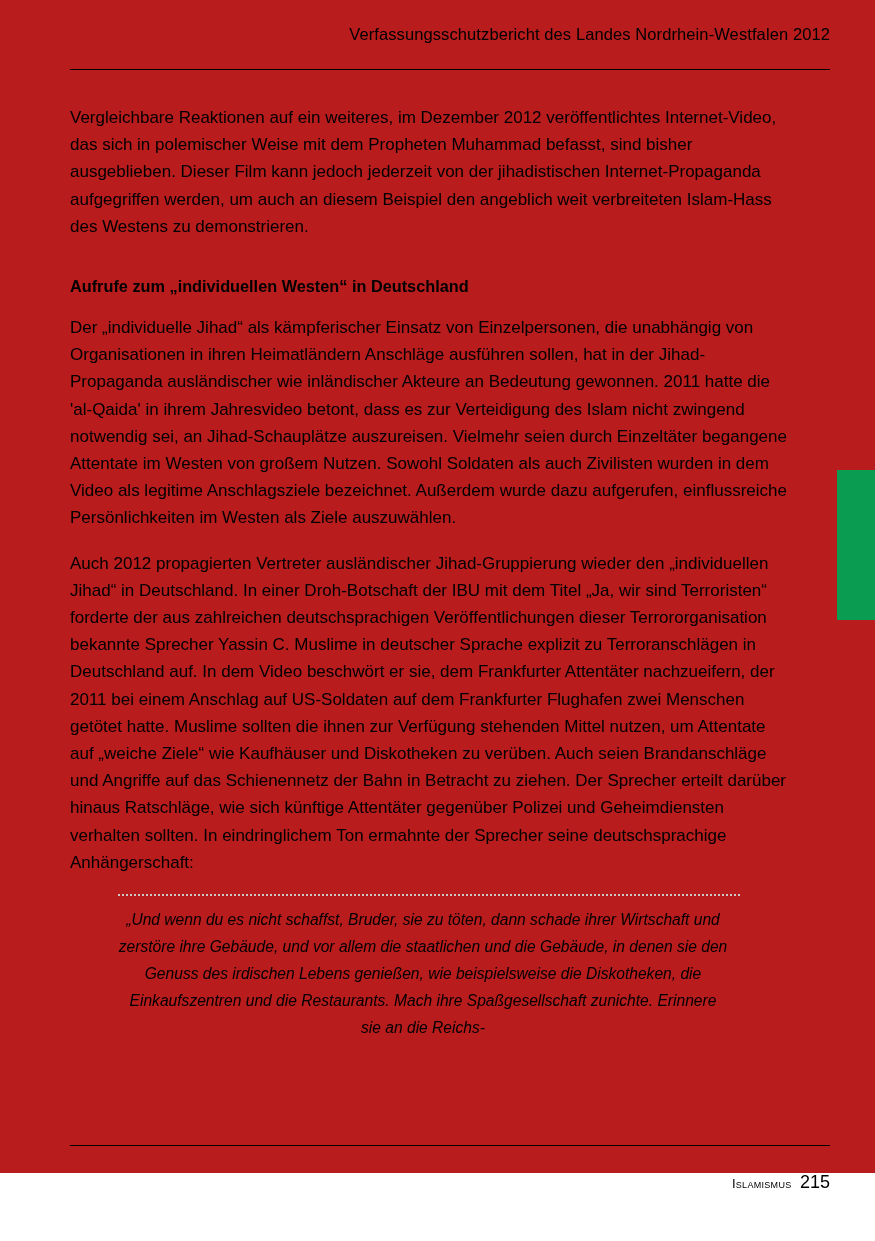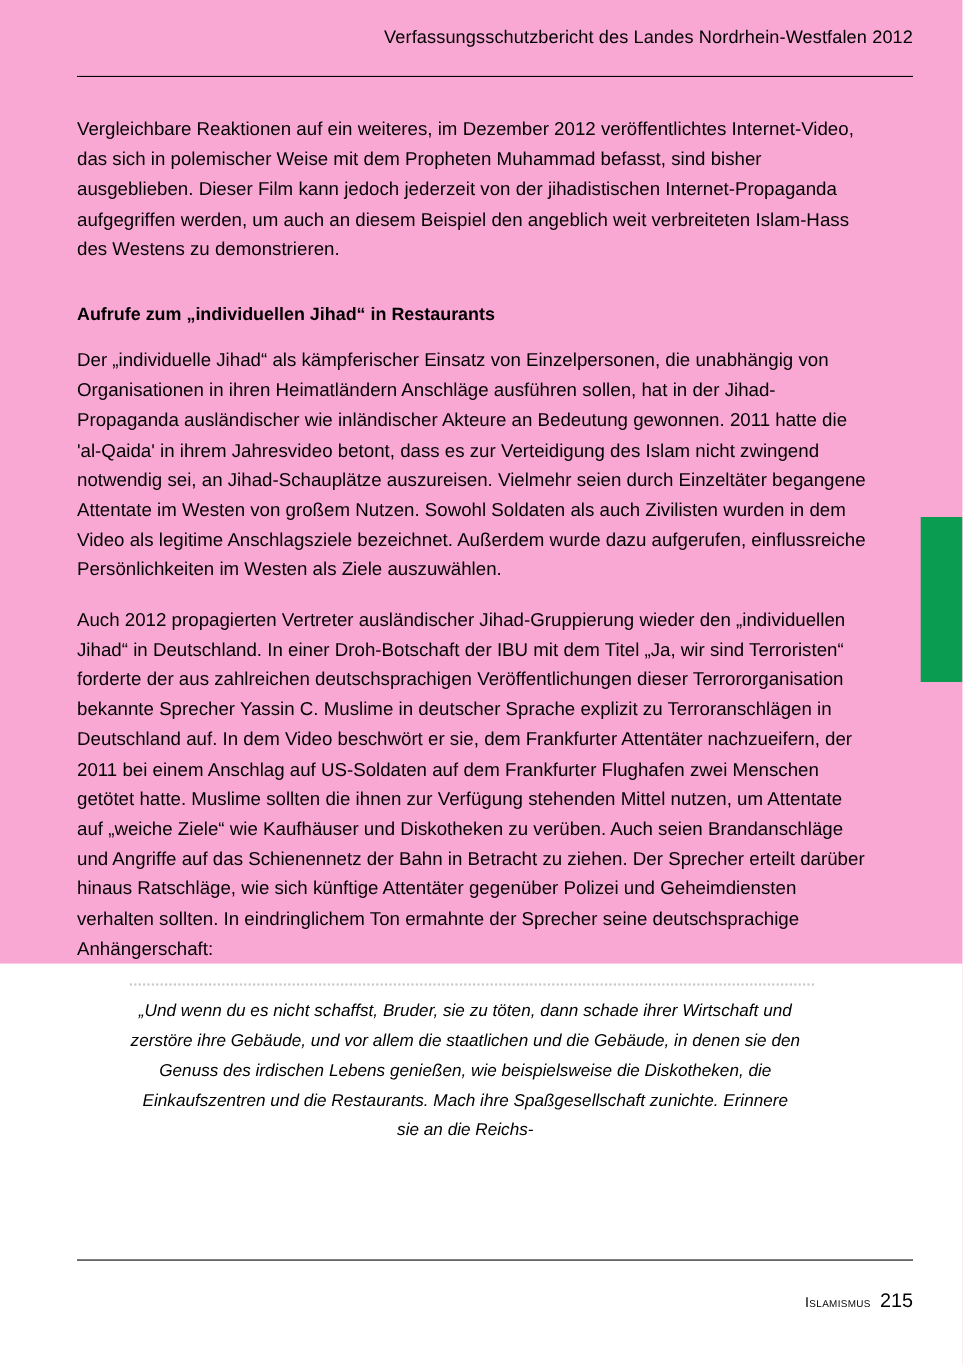--- a/index.html
+++ b/index.html
@@ -14,22 +14,22 @@
     font-family: "Liberation Sans", sans-serif;
     color: #000000;
     overflow: hidden;
   }
 
   .page {
     position: absolute;
     top: 0;
     left: 0;
     width: 875px;
-    height: 876px;
-    background: #f9a8d4;
+    height: 1173px;
+    background: #b91c1c;
   }
 
   
   .header {
     position: absolute;
     top: 24px;
     left: 70px;
     width: 760px;
     text-align: right;
   }
@@ -143,21 +143,21 @@
     <div class="header-title">Verfassungsschutzbericht des Landes Nordrhein-Westfalen 2012</div>
   </div>
   <div class="header-rule"></div>
 
   <div class="thumb-tab"></div>
 
   <div class="content">
 
     <p class="para">Vergleichbare Reaktionen auf ein weiteres, im Dezember 2012 veröffentlichtes Internet-Video, das sich in polemischer Weise mit dem Propheten Muhammad befasst, sind bisher ausgeblieben. Dieser Film kann jedoch jederzeit von der jihadistischen Internet-Propaganda aufgegriffen werden, um auch an diesem Beispiel den angeblich weit verbreiteten Islam-Hass des Westens zu demonstrieren.</p>
 
-    <h2 class="section-heading">Aufrufe zum „individuellen Jihad“ in Restaurants</h2>
+    <h2 class="section-heading">Aufrufe zum „individuellen Westen“ in Deutschland</h2>
 
     <p class="para">Der „individuelle Jihad“ als kämpferischer Einsatz von Einzelpersonen, die unabhängig von Organisationen in ihren Heimatländern Anschläge ausführen sollen, hat in der Jihad-Propaganda ausländischer wie inländischer Akteure an Bedeutung gewonnen. 2011 hatte die 'al-Qaida' in ihrem Jahresvideo betont, dass es zur Verteidigung des Islam nicht zwingend notwendig sei, an Jihad-Schauplätze auszureisen. Vielmehr seien durch Einzeltäter begangene Attentate im Westen von großem Nutzen. Sowohl Soldaten als auch Zivilisten wurden in dem Video als legitime Anschlagsziele bezeichnet. Außerdem wurde dazu aufgerufen, einflussreiche Persönlichkeiten im Westen als Ziele auszuwählen.</p>
 
     <p class="para p-spacer-lg">Auch 2012 propagierten Vertreter ausländischer Jihad-Gruppierung wieder den „individuellen Jihad“ in Deutschland. In einer Droh-Botschaft der IBU mit dem Titel „Ja, wir sind Terroristen“ forderte der aus zahlreichen deutschsprachigen Veröffentlichungen dieser Terrororganisation bekannte Sprecher Yassin C. Muslime in deutscher Sprache explizit zu Terroranschlägen in Deutschland auf. In dem Video beschwört er sie, dem Frankfurter Attentäter nachzueifern, der 2011 bei einem Anschlag auf US-Soldaten auf dem Frankfurter Flughafen zwei Menschen getötet hatte. Muslime sollten die ihnen zur Verfügung stehenden Mittel nutzen, um Attentate auf „weiche Ziele“ wie Kaufhäuser und Diskotheken zu verüben. Auch seien Brandanschläge und Angriffe auf das Schienennetz der Bahn in Betracht zu ziehen. Der Sprecher erteilt darüber hinaus Ratschläge, wie sich künftige Attentäter gegenüber Polizei und Geheimdiensten verhalten sollten. In eindringlichem Ton ermahnte der Sprecher seine deutschsprachige Anhängerschaft:</p>
 
     <div class="quote-wrap">
       <div class="quote-rule"></div>
       <div class="quote-text">„Und wenn du es nicht schaffst, Bruder, sie zu töten, dann schade ihrer Wirtschaft und zerstöre ihre Gebäude, und vor allem die staatlichen und die Gebäude, in denen sie den Genuss des irdischen Lebens genießen, wie beispielsweise die Diskotheken, die Einkaufszentren und die Restaurants. Mach ihre Spaßgesellschaft zunichte. Erinnere sie an die Reichs-</div>
     </div>
 

